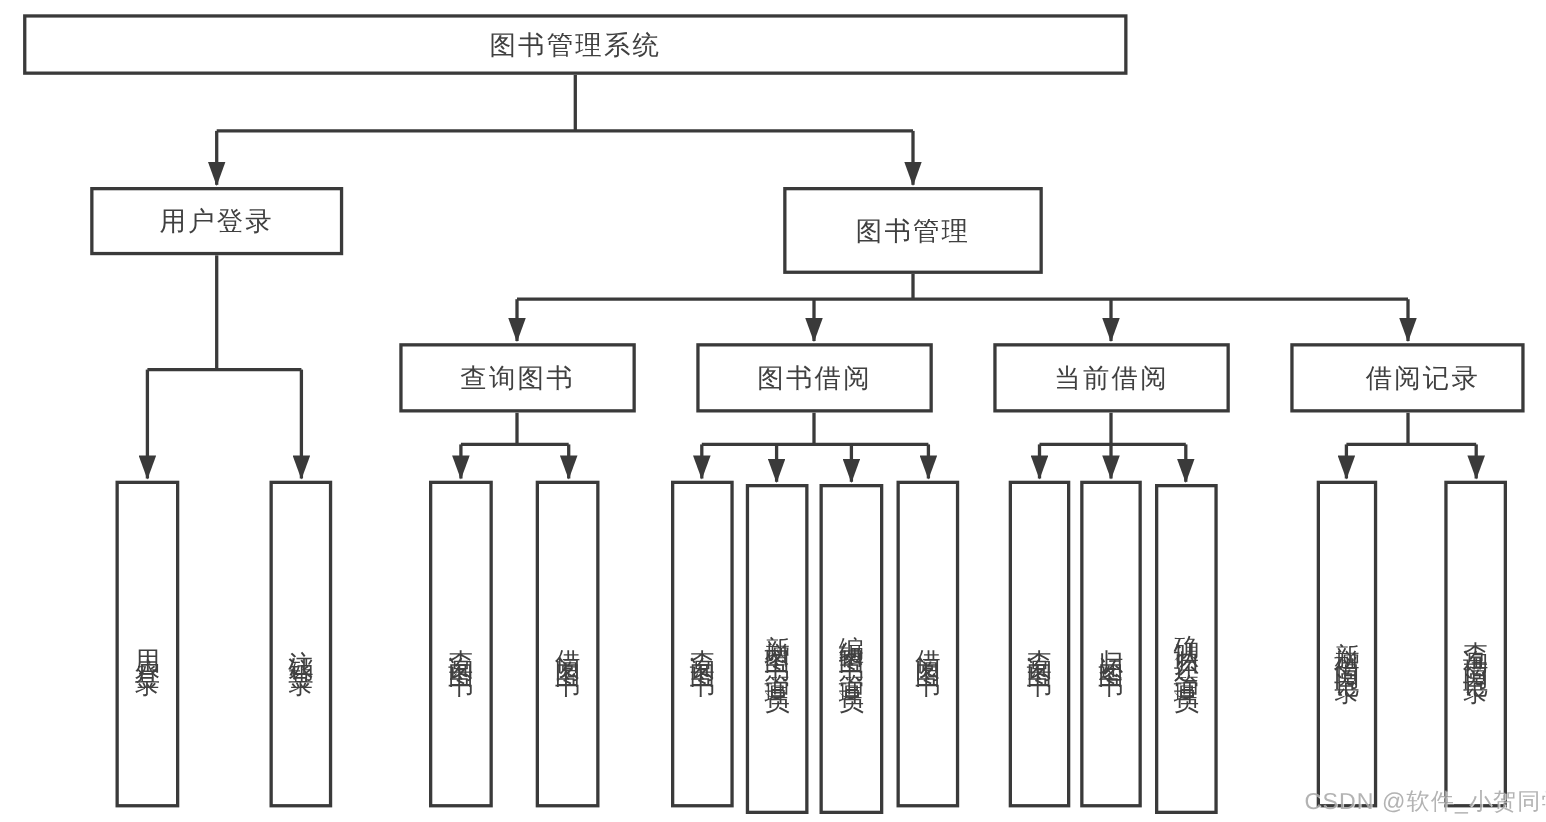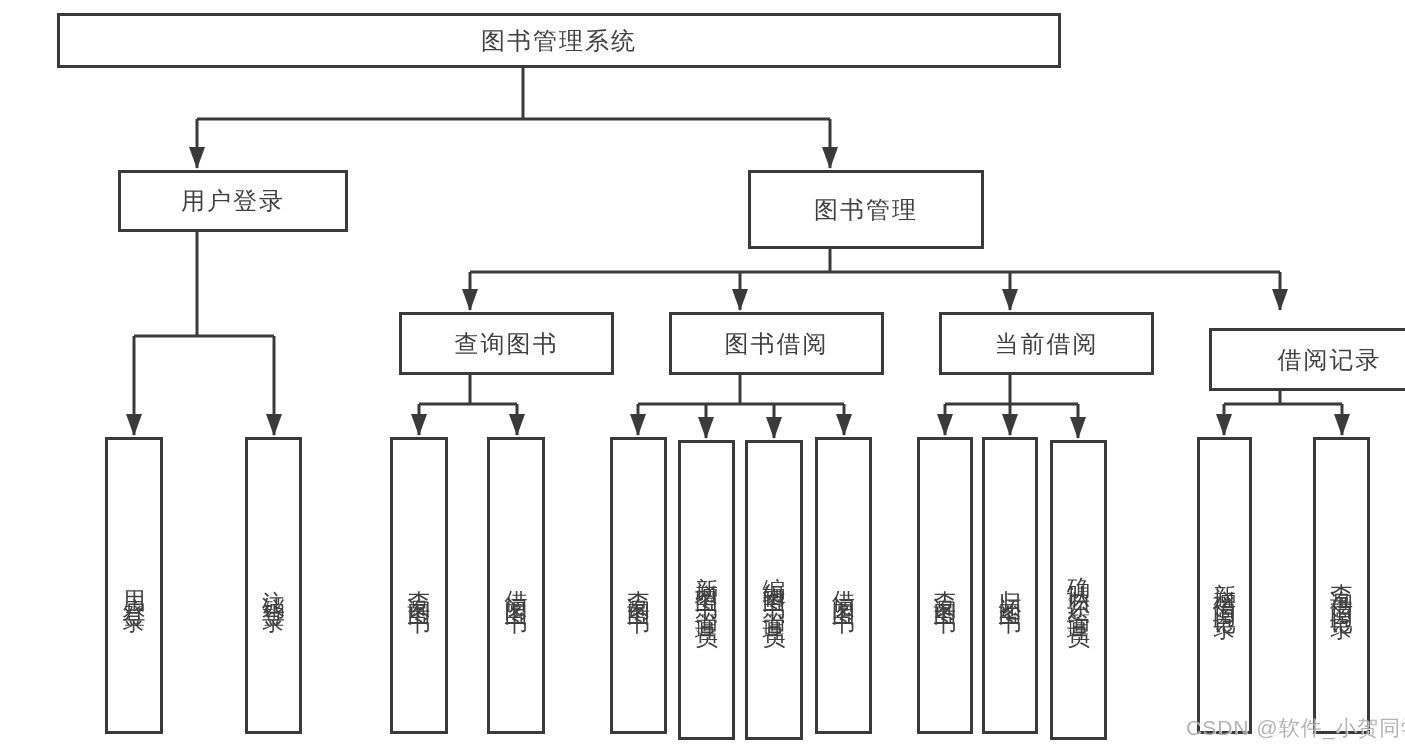--- a/index.html
+++ b/index.html
@@ -13,21 +13,20 @@
   }
   .connectors{position:absolute;left:0;top:0;z-index:0;}
   .node{
     position:absolute;
     box-sizing:border-box;
     background:#ffffff;
     border:3px solid #3a3a3a;
     display:flex;align-items:center;justify-content:center;
     font-size:24px;letter-spacing:2px;color:#404040;
     z-index:1;
-    margin-left:36px;
   }
   .leaf{
     position:absolute;
     box-sizing:border-box;
     background:#ffffff;
     border:3px solid #3a3a3a;
     display:flex;align-items:center;justify-content:center;
     z-index:1;
   }
   .v-text{
@@ -39,21 +38,21 @@
     line-height:1;
     white-space:nowrap;
   }
   
   .n-root{left:21px;top:13px;width:1004px;height:55px;}
   .n-user-login{left:82px;top:170px;width:230px;height:62px;}
   .n-book-mgmt{left:712px;top:170px;width:236px;height:79px;}
   .n-new-rec{left:363px;top:312px;width:215px;height:63px;}
   .n-borrow{left:633px;top:312px;width:215px;height:63px;font-family:Liberation Serif, serif;}
   .n-current{left:903px;top:312px;width:215px;height:63px;}
-  .n-records{left:1173px;top:328px;width:213px;height:63px;padding-left:28px;}
+  .n-records{left:1173px;top:312px;width:213px;height:63px;padding-left:28px;}
   
   .lf0{left:105px;top:437px;width:58px;height:297px;}
   .lf1{left:245px;top:437px;width:57px;height:297px;}
   .lf2{left:390px;top:437px;width:58px;height:297px;}
   .lf3{left:487px;top:437px;width:58px;height:297px;}
   .lf4{left:610px;top:437px;width:57px;height:297px;}
   .lf5{left:678px;top:440px;width:57px;height:300px;}
   .lf6{left:745px;top:440px;width:58px;height:300px;}
   .lf7{left:815px;top:437px;width:57px;height:297px;}
   .lf8{left:917px;top:437px;width:56px;height:297px;}

